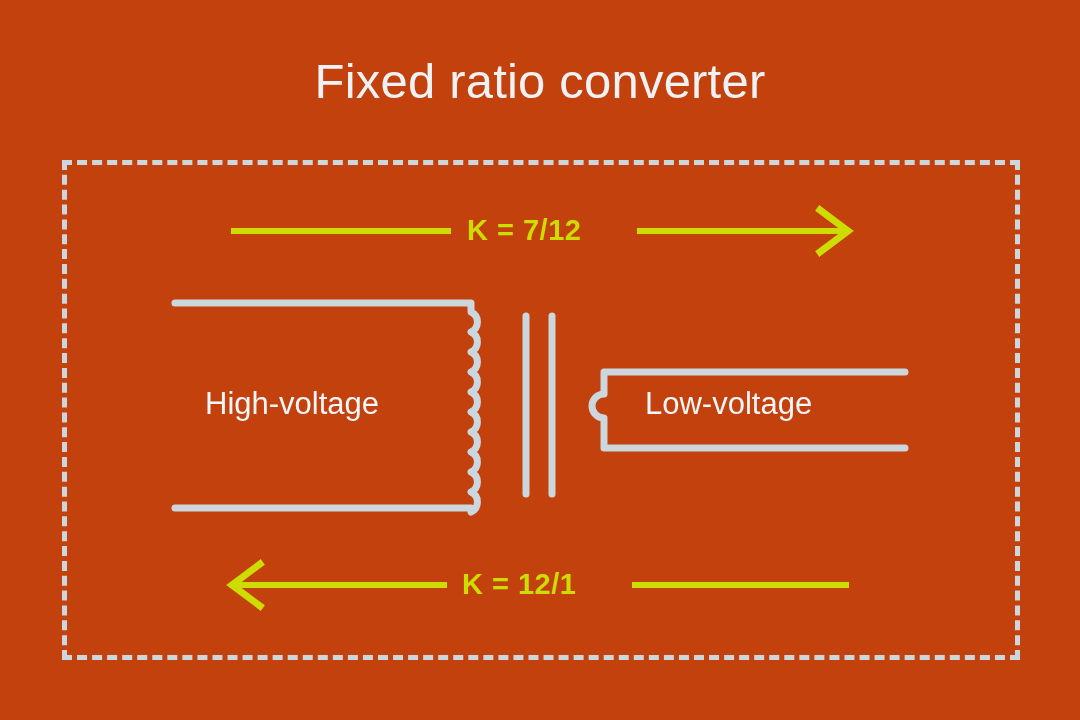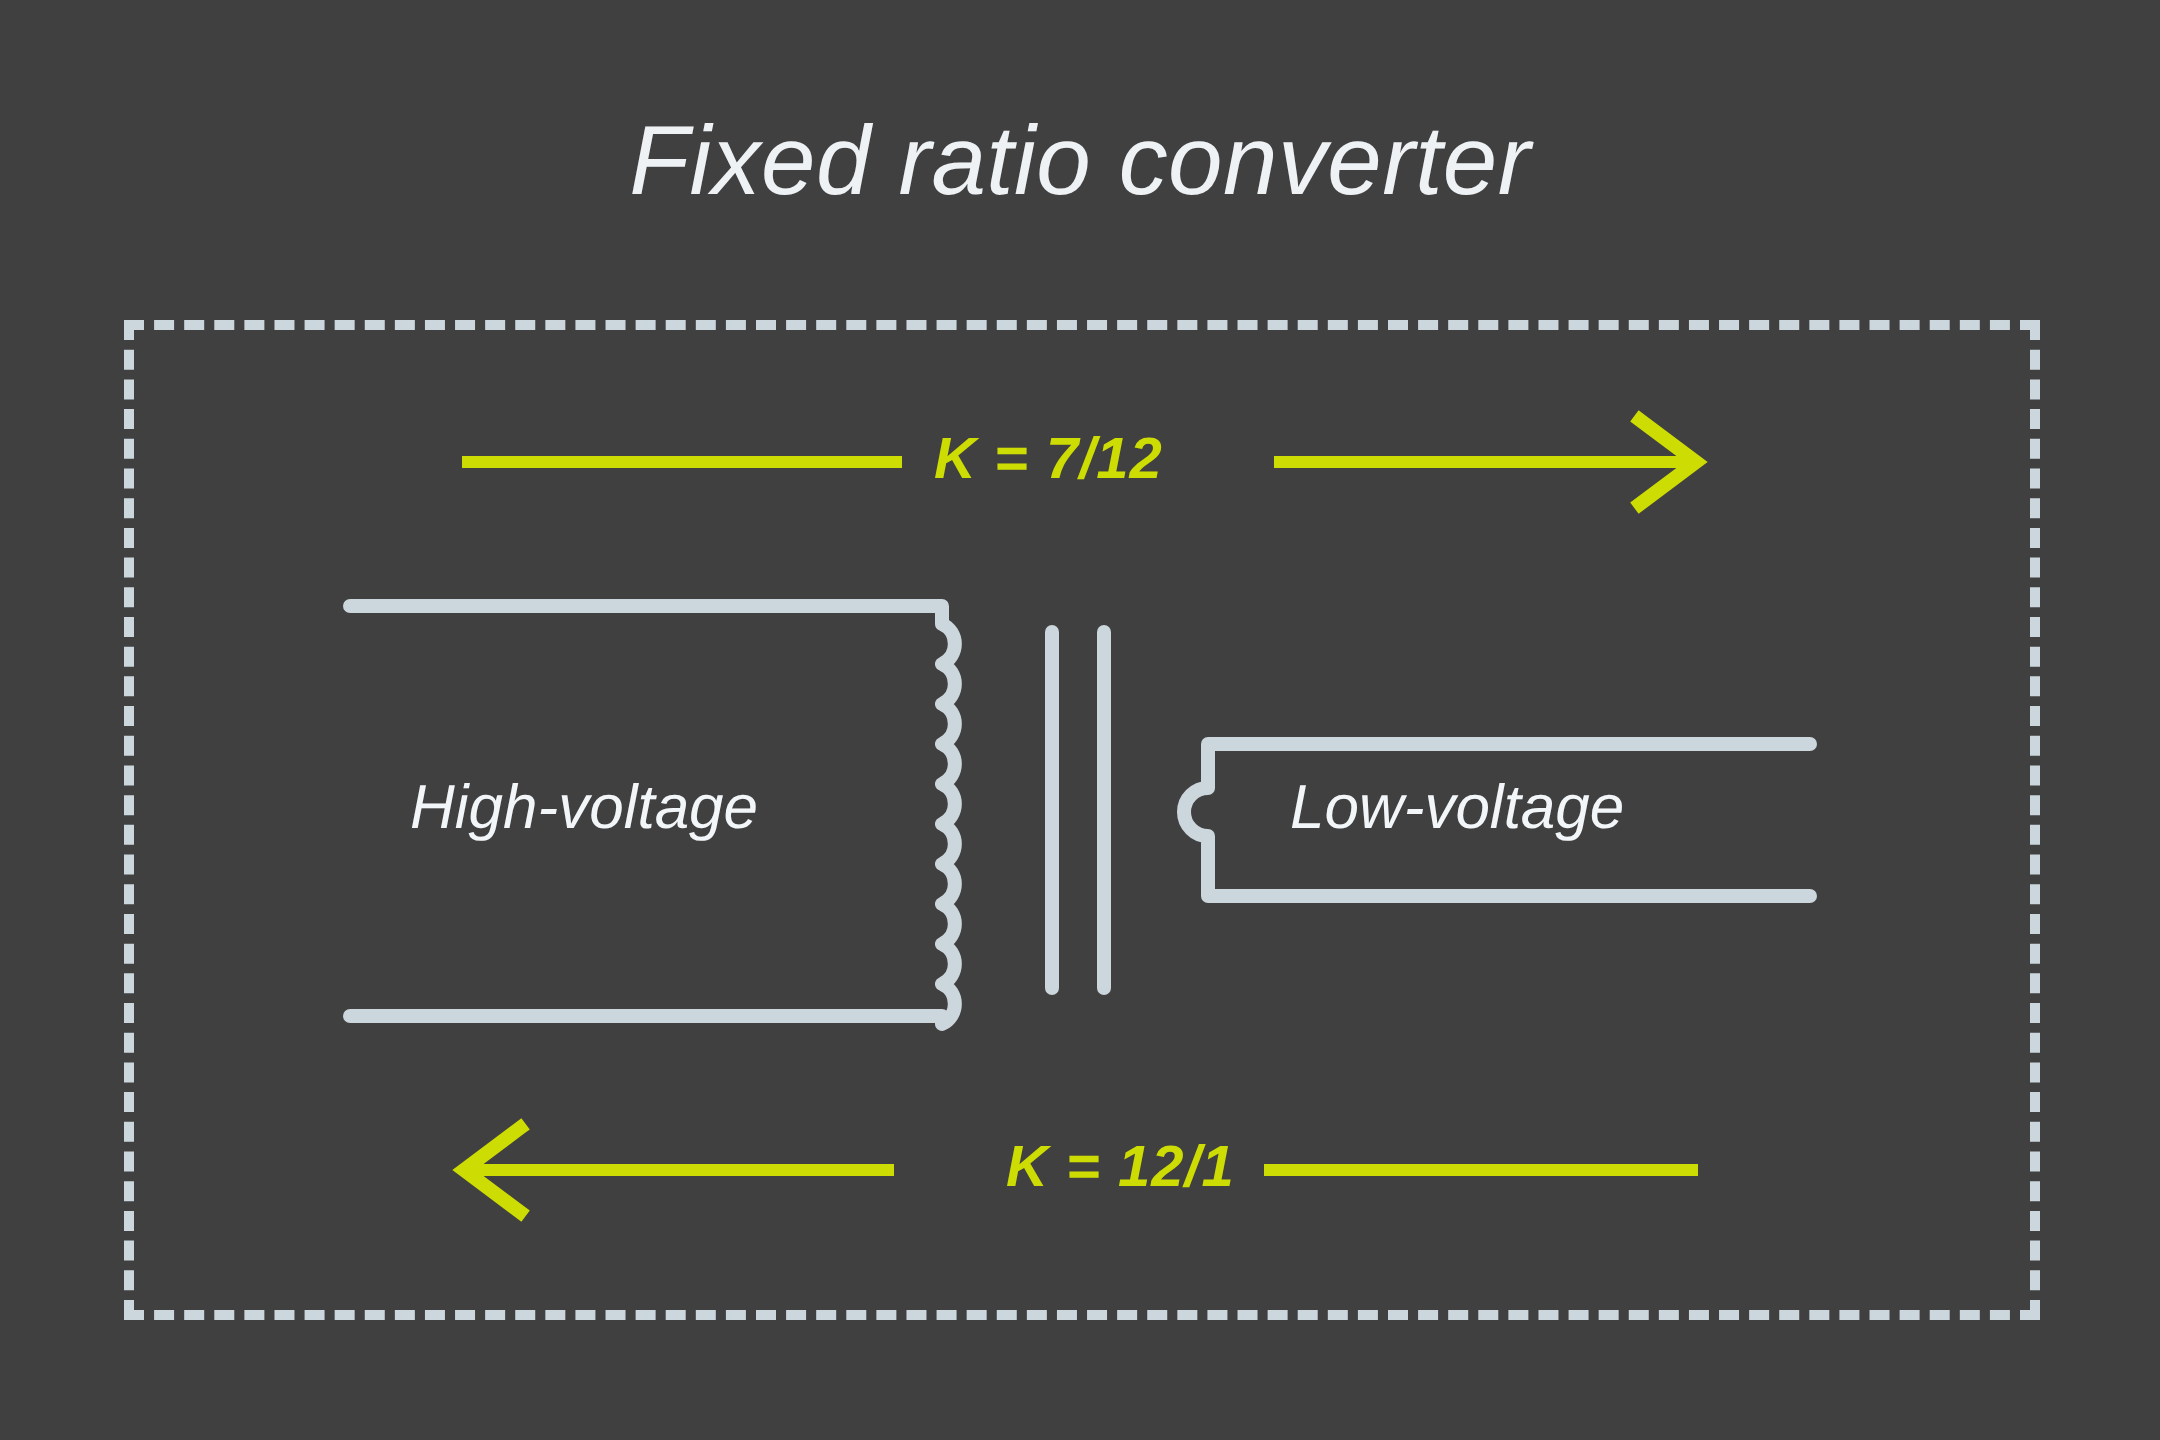--- a/index.html
+++ b/index.html
@@ -11,22 +11,21 @@
     width: 1080px;
     height: 720px;
     background: #46525f;
     font-family: "Liberation Sans", sans-serif;
     overflow: hidden;
   }
   #stage {
     position: relative;
     width: 1080px;
     height: 720px;
-    background: #404040;
-    font-style: italic;
+    background: #c2410c;
   }
   
   #title {
     position: absolute;
     left: 0;
     top: 55px;
     width: 1080px;
     text-align: center;
     color: #eef2f5;
     font-size: 49px;
@@ -82,21 +81,20 @@
     line-height: 1;
     letter-spacing: 0.5px;
   }
   #ratio-top {
     left: 467px;
     top: 216px;
   }
   #ratio-bottom {
     left: 462px;
     top: 570px;
-    margin-left: 41px;
   }
 </style>
 </head>
 <body>
 
 <div id="stage">
 
   <div id="title">Fixed ratio converter</div>
 
   <div id="dashed-box"></div>

